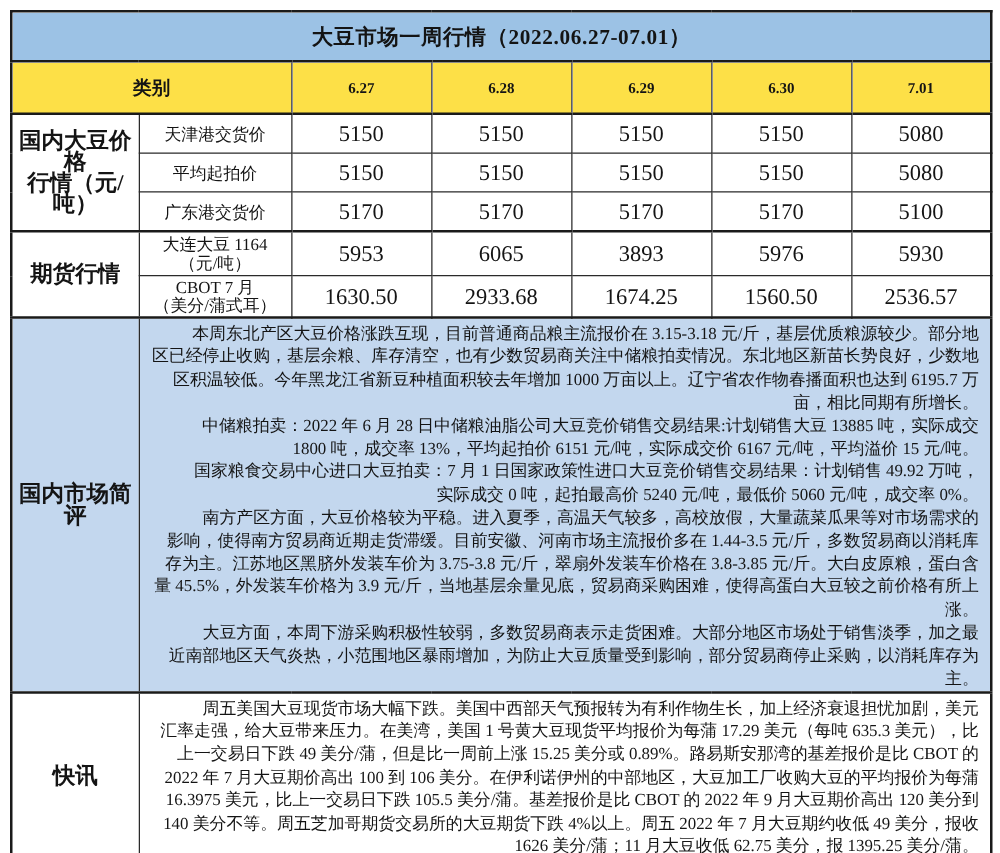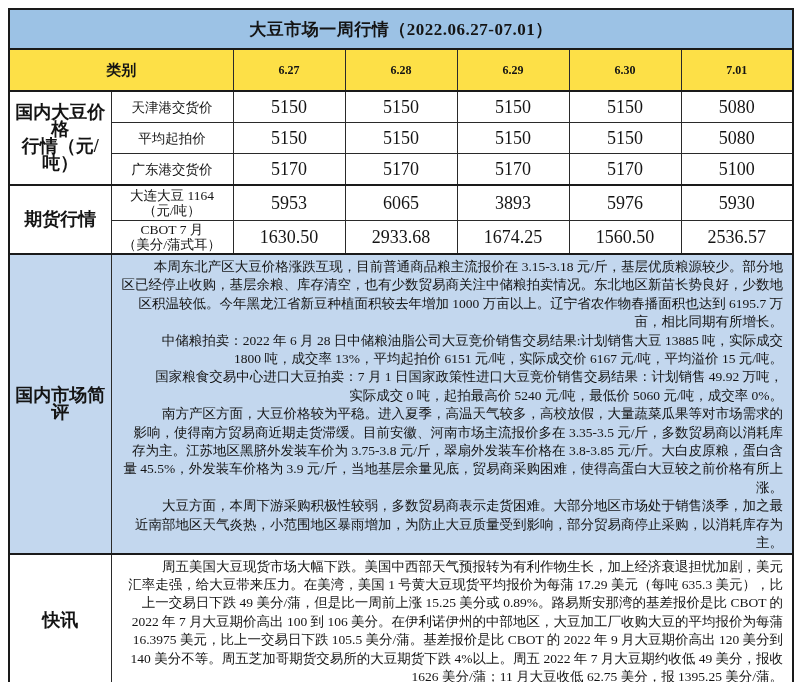--- a/index.html
+++ b/index.html
@@ -104,21 +104,21 @@
     <td class="val">1560.50</td>
     <td class="val">2536.57</td>
   </tr>
 
   <tr class="review-row sec">
     <td class="sec-label">国内市场简评</td>
     <td class="body-cell review-body" colspan="6">
       <p class="para"><b></b><span>本周东北产区大豆价格涨跌互现，目前普通商品粮主流报价在 3.15-3.18 元/斤，基层优质粮源较少。部分地区已经停止收购，基层余粮、库存清空，也有少数贸易商关注中储粮拍卖情况。东北地区新苗长势良好，少数地区积温较低。今年黑龙江省新豆种植面积较去年增加 1000 万亩以上。辽宁省农作物春播面积也达到 6195.7 万亩，相比同期有所增长。</span></p>
       <p class="para"><b>中储粮拍卖：</b><span>2022 年 6 月 28 日中储粮油脂公司大豆竞价销售交易结果:计划销售大豆 13885 吨，实际成交 1800 吨，成交率 13%，平均起拍价 6151 元/吨，实际成交价 6167 元/吨，平均溢价 15 元/吨。</span></p>
       <p class="para"><b>国家粮食交易中心进口大豆拍卖：</b><span>7 月 1 日国家政策性进口大豆竞价销售交易结果：计划销售 49.92 万吨，实际成交 0 吨，起拍最高价 5240 元/吨，最低价 5060 元/吨，成交率 0%。</span></p>
-      <p class="para"><b>南方产区方面，</b><span>大豆价格较为平稳。进入夏季，高温天气较多，高校放假，大量蔬菜瓜果等对市场需求的影响，使得南方贸易商近期走货滞缓。目前安徽、河南市场主流报价多在 3.35-3.5 元/斤，多数贸易商以消耗库存为主。江苏地区黑脐外发装车价为 3.75-3.8 元/斤，翠扇外发装车价格在 3.8-3.85 元/斤。大白皮原粮，蛋白含量 45.5%，外发装车价格为 3.9 元/斤，当地基层余量见底，贸易商采购困难，使得高蛋白大豆较之前价格有所上涨。</span></p>
+      <p class="para"><b>南方产区方面，</b><span>大豆价格较为平稳。进入夏季，高温天气较多，高校放假，大量蔬菜瓜果等对市场需求的影响，使得南方贸易商近期走货滞缓。目前安徽、河南市场主流报价多在 1.44-3.5 元/斤，多数贸易商以消耗库存为主。江苏地区黑脐外发装车价为 3.75-3.8 元/斤，翠扇外发装车价格在 3.8-3.85 元/斤。大白皮原粮，蛋白含量 45.5%，外发装车价格为 3.9 元/斤，当地基层余量见底，贸易商采购困难，使得高蛋白大豆较之前价格有所上涨。</span></p>
       <p class="para"><b>大豆方面，</b><span>本周下游采购积极性较弱，多数贸易商表示走货困难。大部分地区市场处于销售淡季，加之最近南部地区天气炎热，小范围地区暴雨增加，为防止大豆质量受到影响，部分贸易商停止采购，以消耗库存为主。</span></p>
     </td>
   </tr>
 
   <tr class="sec">
     <td class="sec-label">快讯</td>
     <td class="body-cell news-body" colspan="6">
       <p class="para"><b></b><span>周五美国大豆现货市场大幅下跌。美国中西部天气预报转为有利作物生长，加上经济衰退担忧加剧，美元汇率走强，给大豆带来压力。在美湾，美国 1 号黄大豆现货平均报价为每蒲 17.29 美元（每吨 635.3 美元），比上一交易日下跌 49 美分/蒲，但是比一周前上涨 15.25 美分或 0.89%。路易斯安那湾的基差报价是比 CBOT 的 2022 年 7 月大豆期价高出 100 到 106 美分。在伊利诺伊州的中部地区，大豆加工厂收购大豆的平均报价为每蒲 16.3975 美元，比上一交易日下跌 105.5 美分/蒲。基差报价是比 CBOT 的 2022 年 9 月大豆期价高出 120 美分到 140 美分不等。周五芝加哥期货交易所的大豆期货下跌 4%以上。周五 2022 年 7 月大豆期约收低 49 美分，报收 1626 美分/蒲；11 月大豆收低 62.75 美分，报 1395.25 美分/蒲。</span></p>
     </td>
   </tr>

